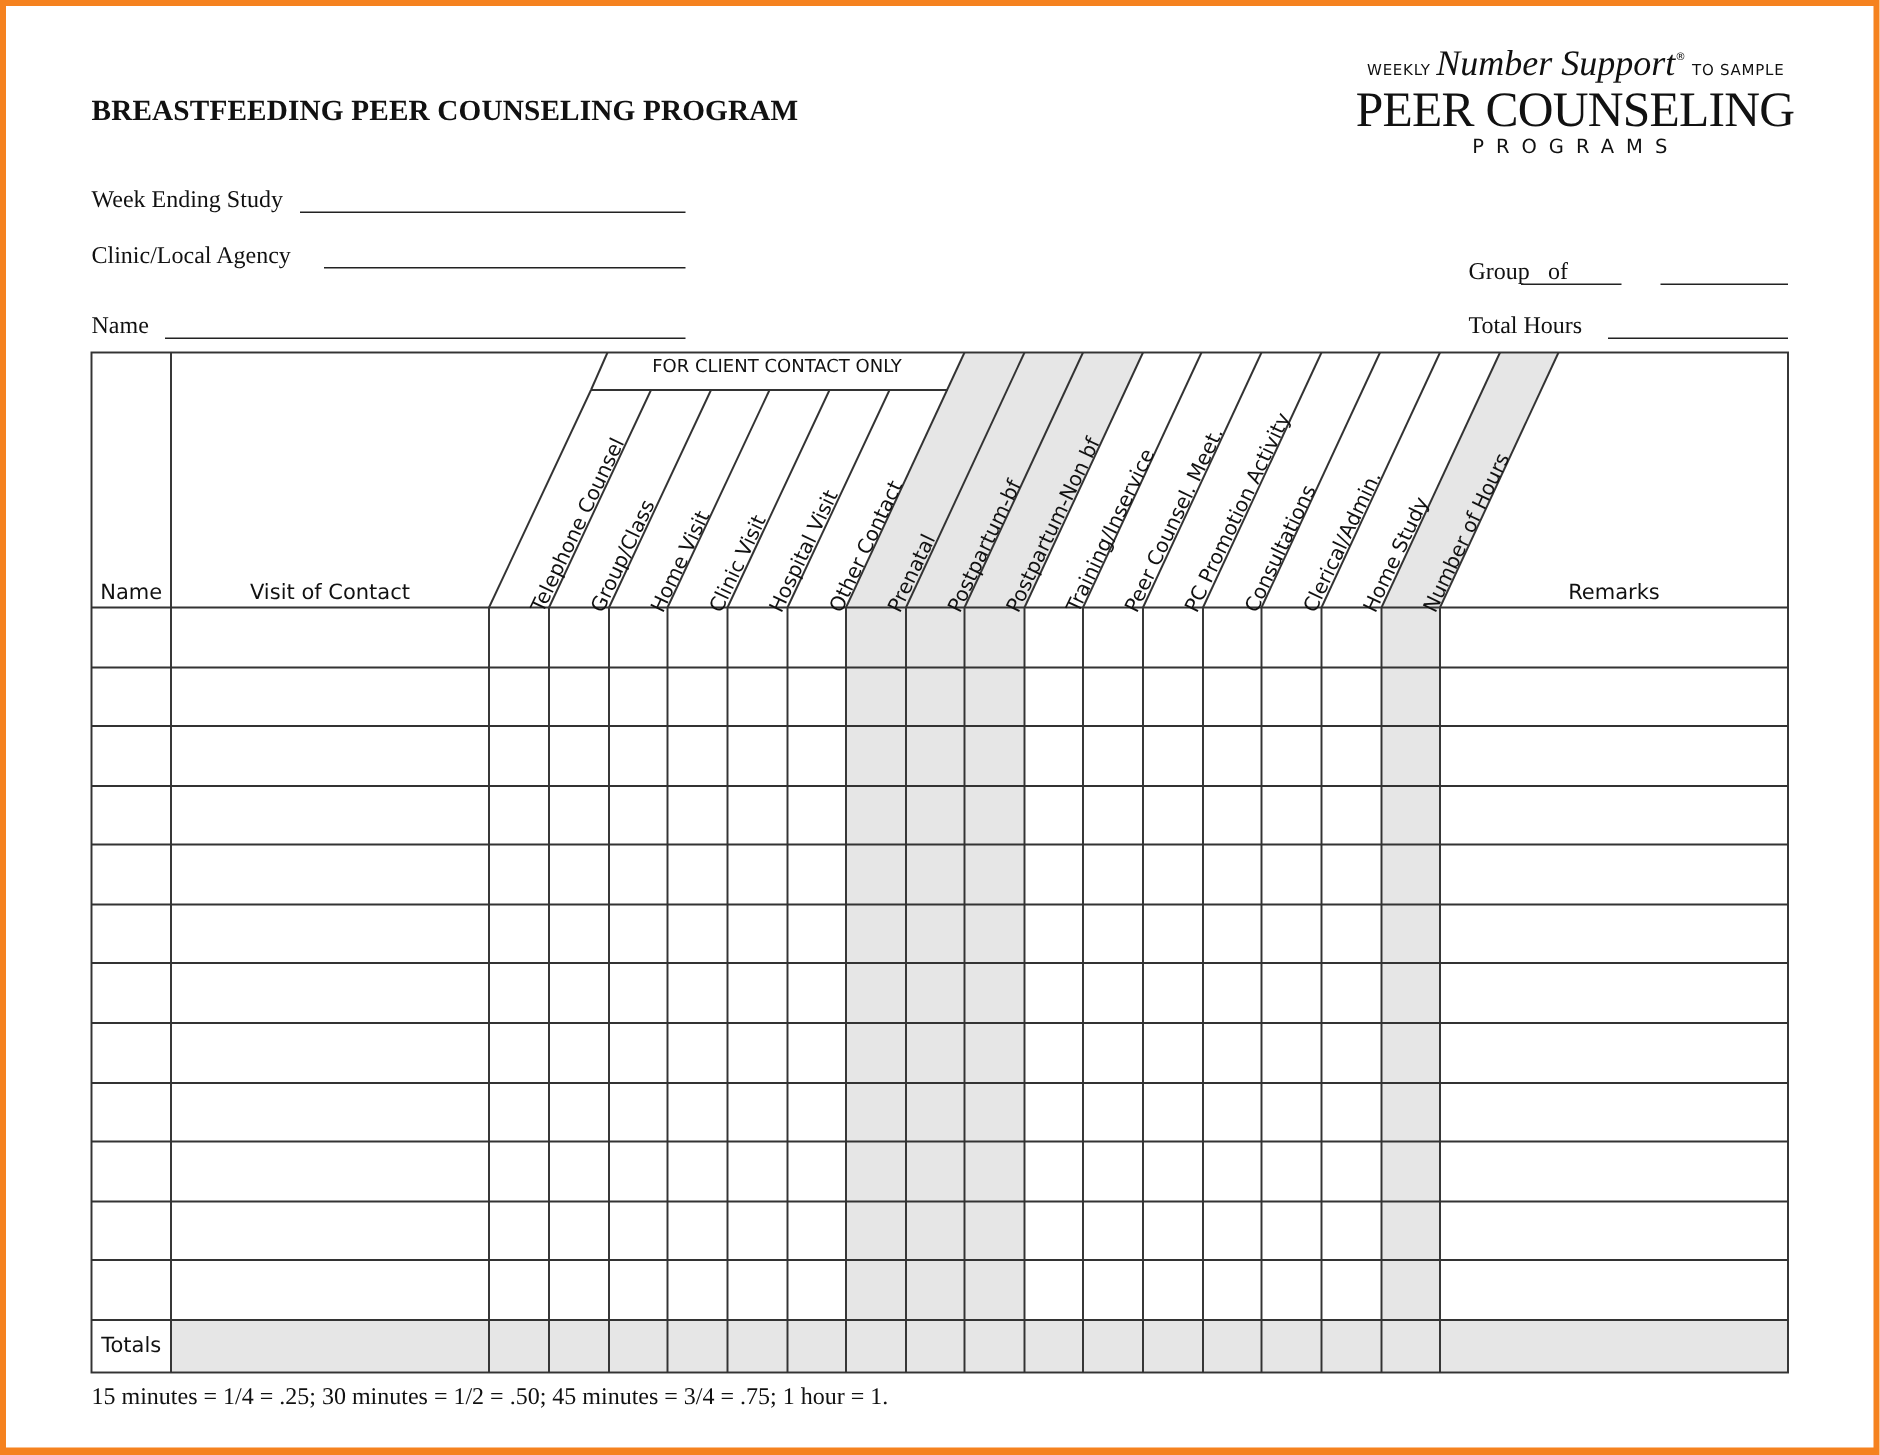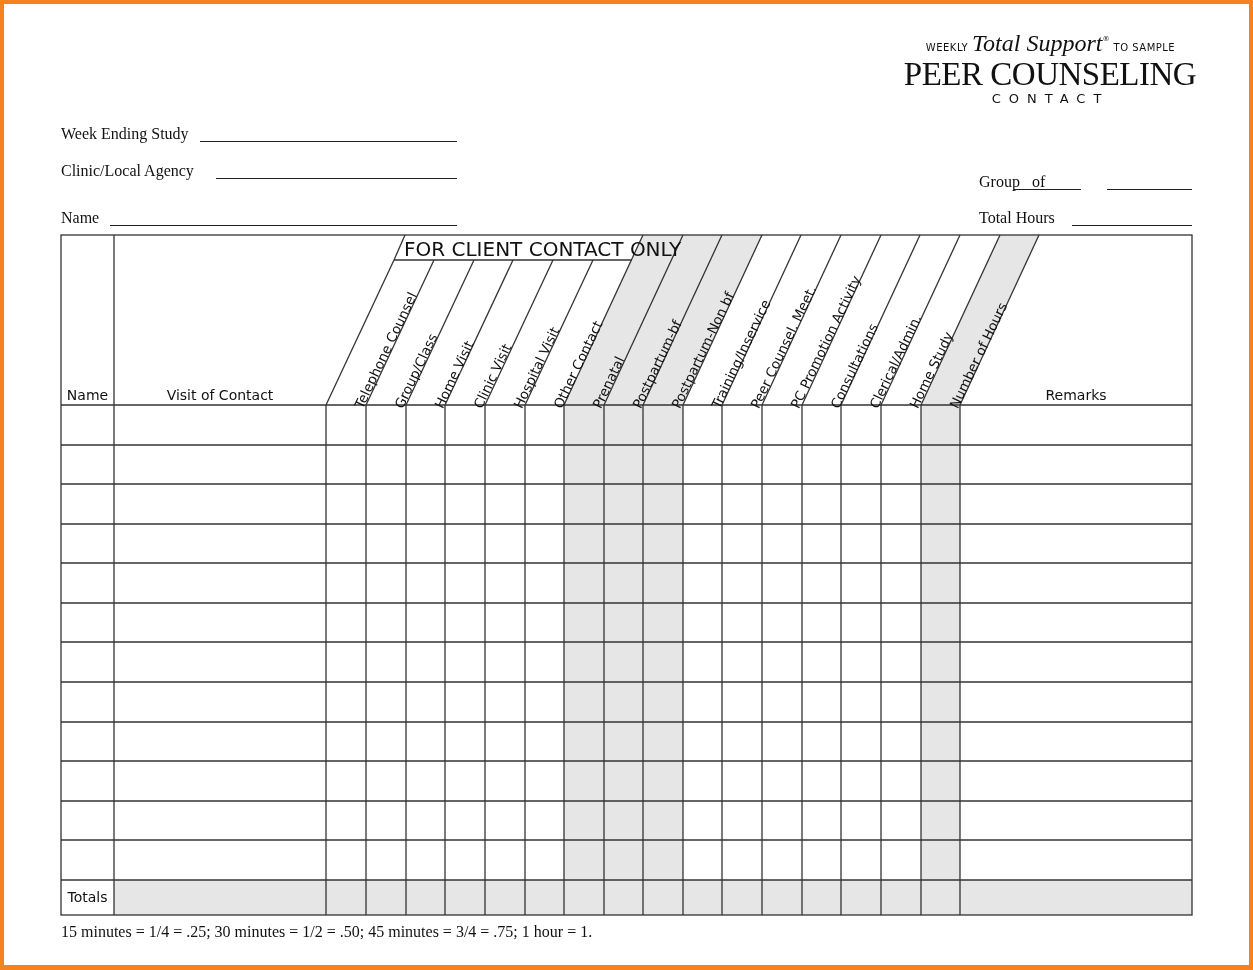--- a/index.html
+++ b/index.html
@@ -43,47 +43,48 @@
   svg.grid { position: absolute; left: 0; top: 0; }
   .hdr-label {
     position: absolute; font-family: "DejaVu Sans", sans-serif; font-size: 14px; white-space: nowrap;
   }
   .slant {
     position: absolute; font-family: "DejaVu Sans", sans-serif; font-size: 13.5px; white-space: nowrap;
     transform-origin: 0 0; transform: rotate(-64.5deg);
   }
   .band-label {
     position: absolute; left: 404px; top: 237px; width: 228px; text-align: center;
-    font-family: "DejaVu Sans", sans-serif; font-size: 20px; white-space: nowrap;
+    font-family: "DejaVu Sans", sans-serif; font-size: 12px; white-space: nowrap;
   }
   .totals-label {
     position: absolute; left: 61px; top: 880px; width: 53px; height: 35px; line-height: 35px;
     text-align: center; font-family: "DejaVu Sans", sans-serif; font-size: 14px;
   }
   .cell { position: absolute; }
   .footnote {
     position: absolute; left: 61px; top: 923px; font-family: "Liberation Serif", serif; font-size: 16px;
     white-space: nowrap;
   }
 </style>
 </head>
 <body>
 
 <div class="frame"></div>
 
 <div class="title">
+  <div>BREASTFEEDING PEER COUNSELING PROGRAM</div>
 </div>
 
 <div class="logo-using">
   <span>WEEKLY</span>
-  <span class="script">Total Support</span><span class="reg">®</span>
+  <span class="script">Number Support</span><span class="reg">®</span>
   <span>TO SAMPLE</span>
 </div>
 <div class="logo-peer">PEER COUNSELING</div>
-<div class="logo-programs">CONTACT</div>
+<div class="logo-programs">PROGRAMS</div>
 
 <div class="field" style="left:61px; top:125px;">Week Ending Study</div>
 <div class="uline" style="left:200px; top:141px; width:257px;"><span></span></div>
 
 <div class="field" style="left:61px; top:162px;">Clinic/Local Agency</div>
 <div class="uline" style="left:216px; top:178px; width:241px;"><span></span></div>
 
 <div class="field" style="left:61px; top:209px;">Name</div>
 <div class="uline" style="left:110px; top:225px; width:347px;"><span></span></div>
 

